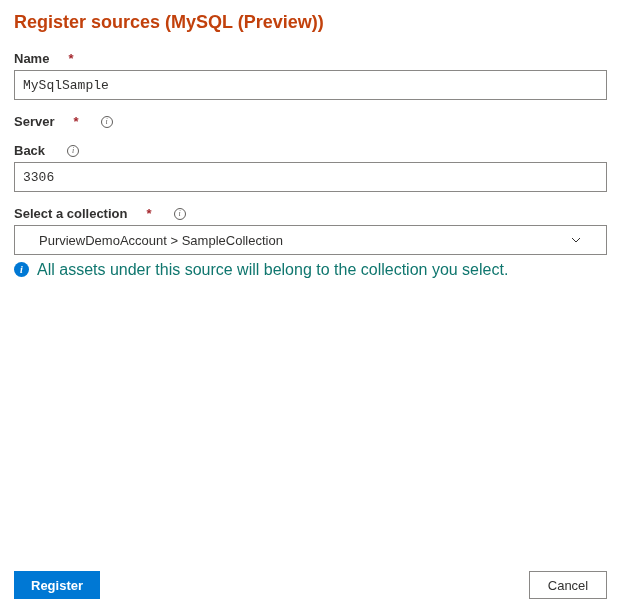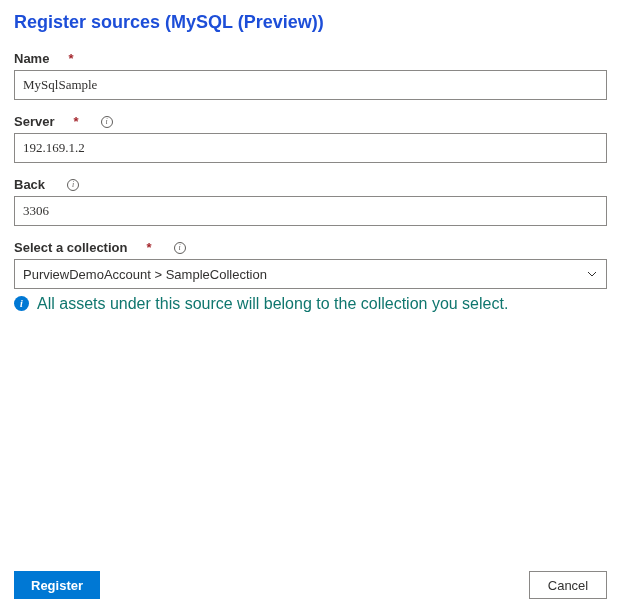--- a/index.html
+++ b/index.html
@@ -13,21 +13,21 @@
       color: #323130;
       background: #ffffff;
       width: 621px;
       height: 611px;
       position: relative;
       padding: 12px 14px;
     }
     .page-title {
       font-size: 18px;
       font-weight: 600;
-      color: #1d4ed8;
+      color: #c2410c;
       margin-bottom: 18px;
     }
     .form-group {
       margin-bottom: 14px;
     }
     .field-label {
       display: flex;
       align-items: center;
       font-size: 13px;
       font-weight: 600;
@@ -54,29 +54,29 @@
       font-family: Georgia, serif;
       font-weight: normal;
       line-height: 1;
     }
     .text-input {
       width: 100%;
       height: 30px;
       border: 1px solid #8a8886;
       padding: 0 8px;
       font-size: 13px;
-      font-family: Liberation Serif, serif;
+      font-family: Liberation Mono, monospace;
       color: #323130;
       background: #ffffff;
     }
     .dropdown {
       width: 100%;
       height: 30px;
       border: 1px solid #8a8886;
-      padding: 0 8px;
+      padding: 0 24px;
       font-size: 13px;
       color: #323130;
       background: #ffffff;
       display: flex;
       align-items: center;
       justify-content: space-between;
       cursor: pointer;
     }
     .dropdown-text {
       flex: 1;
@@ -163,21 +163,20 @@
   </div>
   <input type="text" class="text-input" value="MySqlSample" style="">
 </div>
 
 <div class="form-group">
   <div class="field-label">
     <span>Server</span>
     <span class="required">*</span>
     <span class="info-icon">i</span>
   </div>
-  <input type="text" class="text-input" value="192.169.1.2" style="">
 </div>
 
 <div class="form-group">
   <div class="field-label">
     <span>Back</span>
     <span class="info-icon">i</span>
   </div>
   <input type="text" class="text-input" value="3306" style="">
 </div>
 

